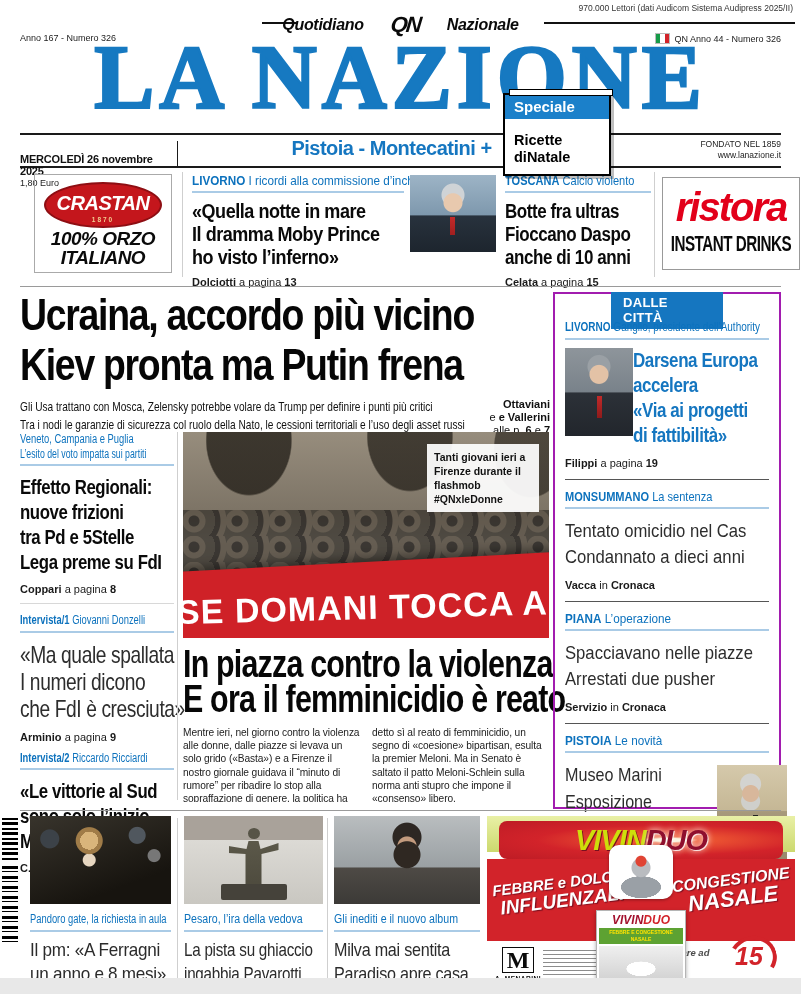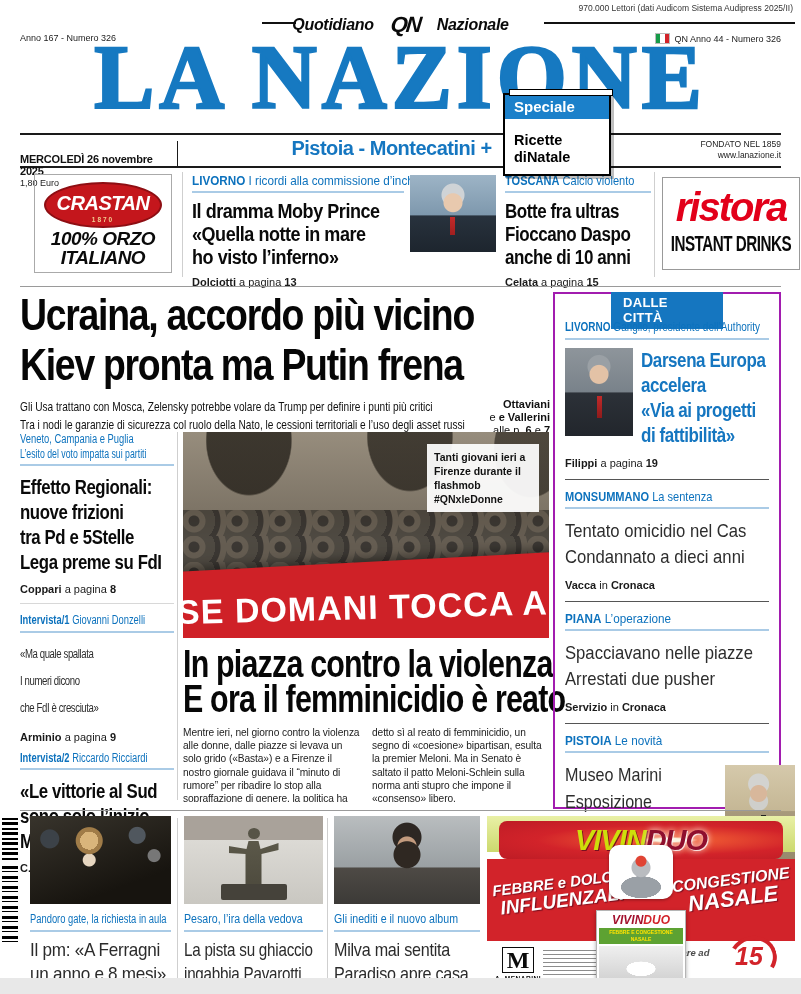--- a/index.html
+++ b/index.html
@@ -9,21 +9,21 @@
   .sx85{display:inline-block;transform:scaleX(.85);transform-origin:0 50%;white-space:nowrap;}
   .sx80{display:inline-block;transform:scaleX(.80);transform-origin:0 50%;white-space:nowrap;}
   .sx75{display:inline-block;transform:scaleX(.75);transform-origin:0 50%;white-space:nowrap;}
   .sx70{display:inline-block;transform:scaleX(.70);transform-origin:0 50%;white-space:nowrap;}
 
   
   .readers{position:absolute;top:3px;right:8px;font-size:8.5px;color:#333;}
   .dash-l{position:absolute;left:262px;top:22px;width:34px;height:2px;background:#111;}
   .dash-r{position:absolute;left:544px;right:6px;top:22px;height:2px;background:#111;}
   .qn-center{position:absolute;left:50%;top:12px;transform:translateX(-50%);
-             display:flex;align-items:center;gap:17px;}
+             display:flex;align-items:center;gap:27px;}
   .qn-word{font-size:16px;font-weight:700;font-style:italic;letter-spacing:-.3px;color:#0a0a0a;}
   .qn-logo{font-size:22px;font-weight:900;font-style:italic;letter-spacing:-2px;
            transform:skewX(-6deg);color:#0a0a0a;}
   .issue-left{position:absolute;top:33px;left:20px;font-size:9px;color:#222;}
   .issue-right{position:absolute;top:33px;right:20px;font-size:9px;color:#222;
                display:flex;align-items:center;gap:4px;}
   .flag{display:inline-block;width:13px;height:9px;border:.5px solid #bbb;
         background:linear-gradient(90deg,#169b48 0 33%,#fff 33% 66%,#d2232a 66% 100%);}
 
   
@@ -84,21 +84,21 @@
   .mh{font-size:44px;line-height:50px;font-weight:800;letter-spacing:-1.5px;color:#060606;}
   .deckrow{display:flex;margin-top:8px;}
   .deck{width:458px;font-size:13.5px;line-height:18px;color:#101010;}
   .mh-by{width:72px;text-align:right;font-size:11px;line-height:13px;color:#111;}
 
   
   .leftcol{position:absolute;top:432px;left:20px;width:154px;}
   .lc-k{font-size:12.5px;line-height:14.5px;}
   .lc-h{margin-top:8px;letter-spacing:-.5px;}
   .lc-h.bold{font-size:21px;line-height:25px;font-weight:800;color:#0a0a0a;}
-  .lc-h.light{font-size:12px;line-height:27px;font-weight:400;color:#2d2d2d;}
+  .lc-h.light{font-size:24px;line-height:27px;font-weight:400;color:#2d2d2d;}
   .lc-by{margin-top:9px;margin-bottom:8px;}
   .lc-hr{border-top:1px solid #d8d8d8;margin:7px 0 9px;}
   .vd-left{position:absolute;top:432px;left:177px;width:1px;height:368px;background:#cfcfcf;}
 
   
   .centercol{position:absolute;top:432px;left:183px;width:366px;}
   .photo{position:relative;width:366px;height:206px;overflow:hidden;
      background:
        radial-gradient(ellipse 70px 90px at 18% 4%, rgba(30,26,20,.75) 0 60%, transparent 62%),
        radial-gradient(ellipse 70px 90px at 62% 2%, rgba(30,26,20,.7) 0 60%, transparent 62%),
@@ -116,21 +116,21 @@
   .c-h{margin-top:9px;font-size:38px;line-height:35px;font-weight:800;letter-spacing:-1px;color:#070707;}
   .c-body{display:flex;gap:12px;margin-top:9px;height:76px;overflow:hidden;}
   .c-col{width:177px;font-size:10.2px;line-height:13.2px;color:#222;letter-spacing:-.1px;}
 
   
   .rightbox{position:absolute;top:292px;left:553px;width:228px;height:517px;
      border:2px solid #a21caf;box-sizing:border-box;}
   .rb-badge{position:absolute;top:-2px;left:50%;transform:translateX(-50%);background:#1576c0;
      color:#fff;font-weight:800;font-size:13px;padding:3px 12px 4px;letter-spacing:.3px;}
   .rb-inner{padding:26px 10px 0;}
-  .rb-row{display:flex;gap:8px;margin-top:8px;}
+  .rb-row{display:flex;margin-top:8px;}
   .rb-photo1{width:68px;height:88px;flex:0 0 68px;}
   .rb-h-blue{font-size:20px;line-height:25px;font-weight:800;color:#1576c0;letter-spacing:-.5px;}
   .rb-h-light{font-size:18.5px;line-height:26px;font-weight:400;color:#2d2d2d;margin-top:9px;}
   .rb-by{margin-top:9px;}
   .rb-div{border-top:1px solid #555;margin:10px 0 9px;}
   .rb-photo4{width:70px;height:95px;flex:0 0 70px;margin-top:4px;}
 
   
   .barcode{position:absolute;top:818px;left:2px;width:16px;height:42px;
      background:repeating-linear-gradient(to bottom,#000 0 2px,#fff 2px 4px,#000 4px 7px,#fff 7px 10px);}
@@ -279,22 +279,22 @@
       <div class="crastan-text">
         <div>100% ORZO</div>
         <div>ITALIANO</div>
       </div>
     </div>
     <div class="vdiv" style="left:162px;top:2px;bottom:6px;"></div>
 
     <article class="ts-art" style="left:172px;width:212px;">
       <div class="kick"><span class="sx90"><span class="kl">LIVORNO</span> <span>I ricordi alla commissione d’inchiesta</span></span></div>
       <div class="ts-h">
+        <div><span class="sx90">«Quella notte in mare</span></div>
         <div><span class="sx90">Il dramma Moby Prince</span></div>
-        <div><span class="sx90">«Quella notte in mare</span></div>
         <div><span class="sx90">ho visto l’inferno»</span></div>
       </div>
       <div class="by ts-by"><b>Dolciotti</b> <span>a pagina</span> <b>13</b></div>
     </article>
 
     <div class="ts-photo ph-toscana"></div>
 
     <article class="ts-art" style="left:485px;width:146px;">
       <div class="kick"><span class="sx85"><span class="kl">TOSCANA</span> <span>Calcio violento</span></span></div>
       <div class="ts-h">

